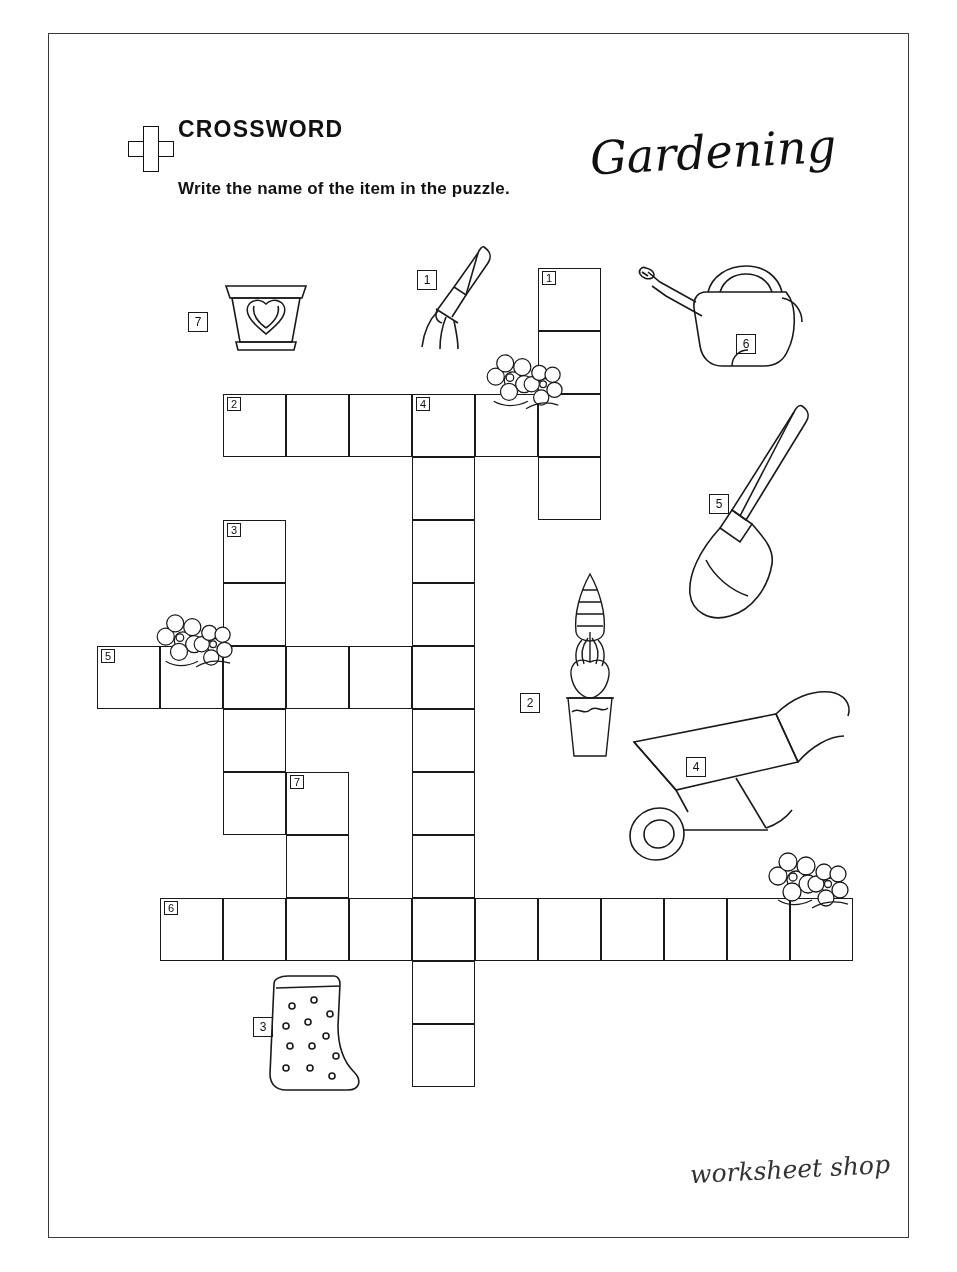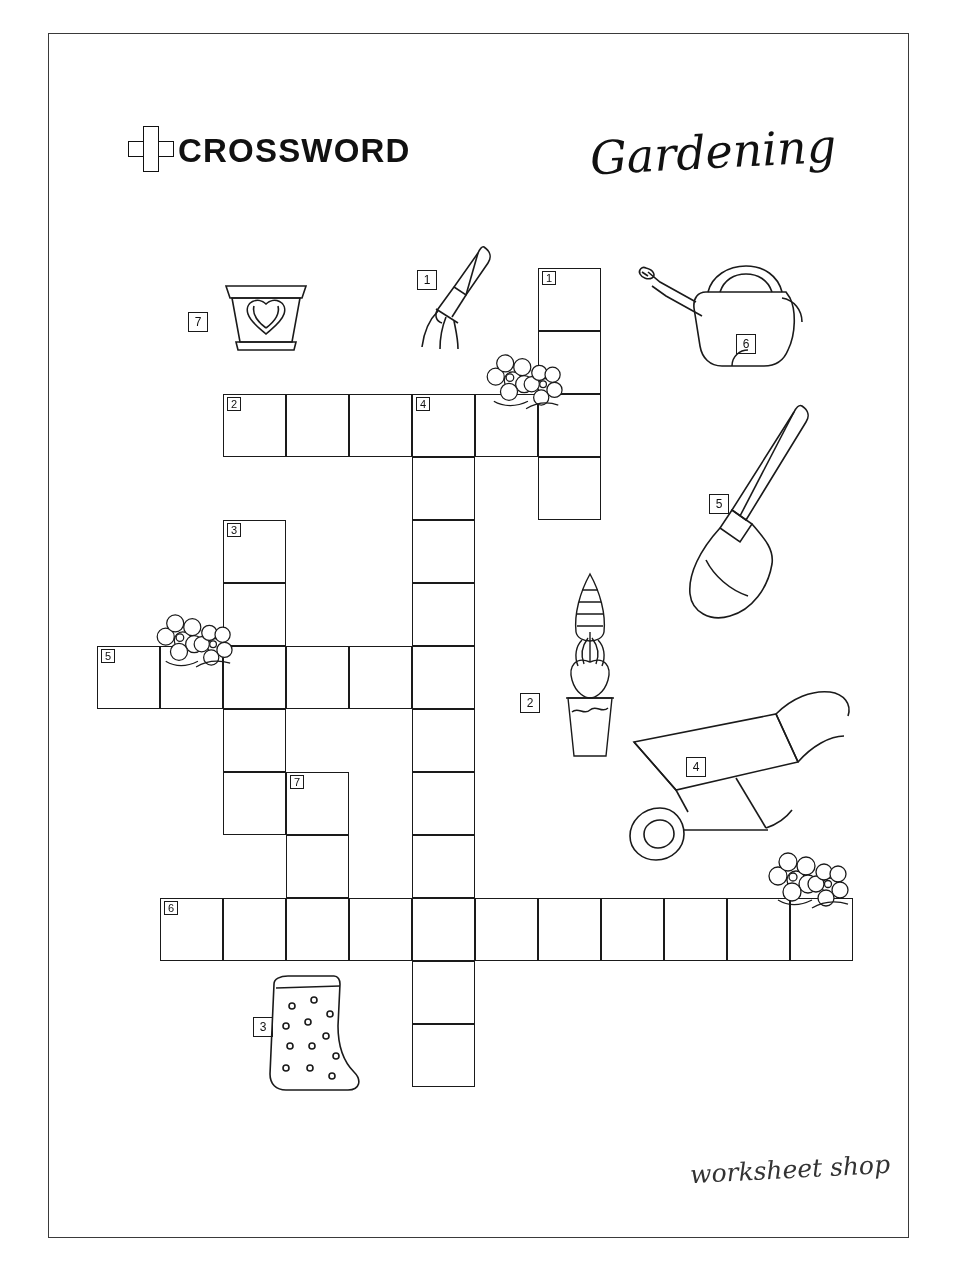--- a/index.html
+++ b/index.html
@@ -65,22 +65,22 @@
     width: 16px;
     height: 16px;
     background: #fff;
     border-left: 1.5px solid #111;
     border-right: 1.5px solid #111;
     box-sizing: border-box;
   }
   .title-crossword {
     position: absolute;
     left: 178px;
-    top: 132px;
-    font-size: 33px;
+    top: 116px;
+    font-size: 23px;
     font-weight: bold;
     letter-spacing: 1.2px;
     color: #111;
   }
   .subtitle {
     position: absolute;
     left: 178px;
     top: 179px;
     font-size: 17px;
     font-weight: bold;
@@ -169,20 +169,21 @@
 <div class="page">
 
   <div class="page-border"></div>
 
   <div class="header-logo">
     <div class="cross-h"></div>
     <div class="cross-v"></div>
     <div class="cross-c"></div>
   </div>
   <div class="title-crossword">CROSSWORD</div>
+  <div class="subtitle">Write the name of the item in the puzzle.</div>
   <div class="theme-word">Gardening</div>
   <div class="watermark">worksheet shop</div>
 
   <div class="grid-layer" id="grid-layer">
       <div class="cell" style="left: 538px; top: 268px; width: 63px; height: 63px;">
         <span class="num">1</span>
       </div>
       <div class="cell" style="left: 538px; top: 331px; width: 63px; height: 63px;"></div>
       <div class="cell" style="left: 538px; top: 394px; width: 63px; height: 63px;"></div>
       <div class="cell" style="left: 538px; top: 457px; width: 63px; height: 63px;"></div>

